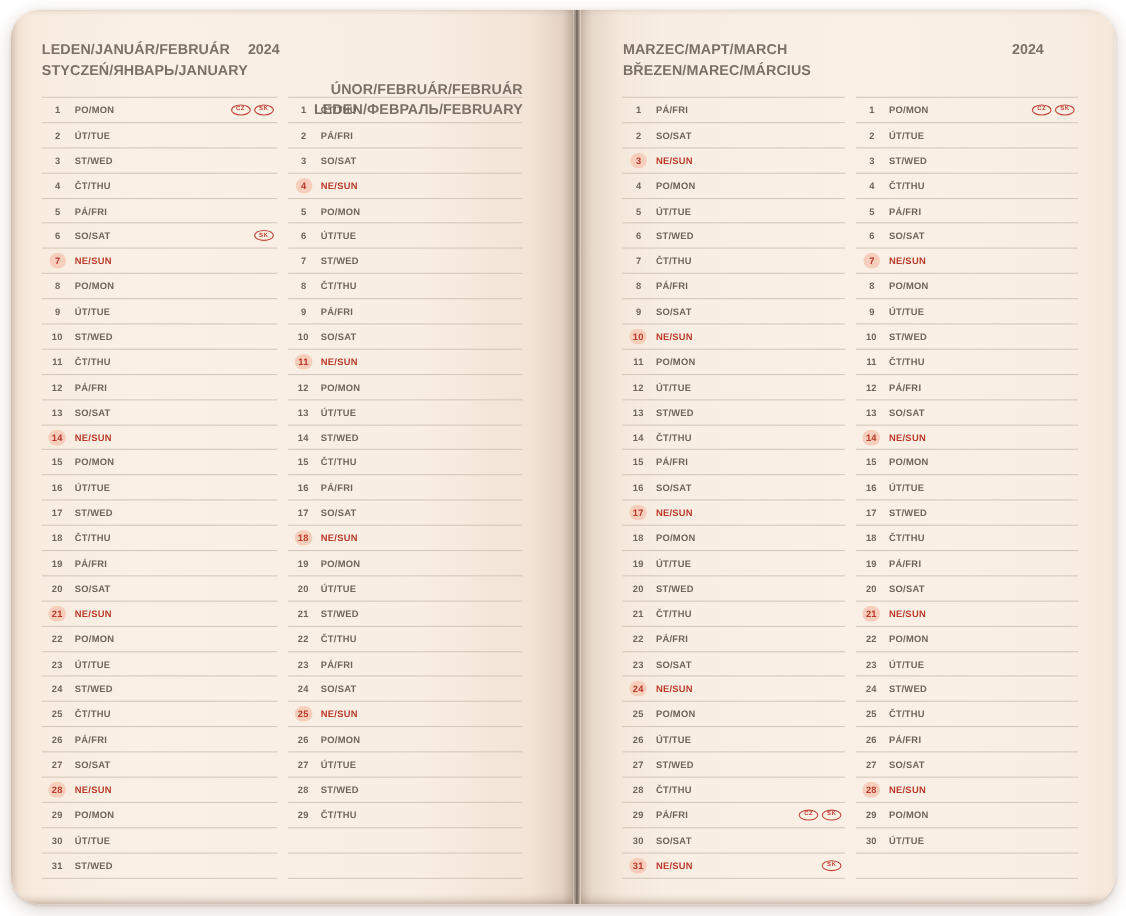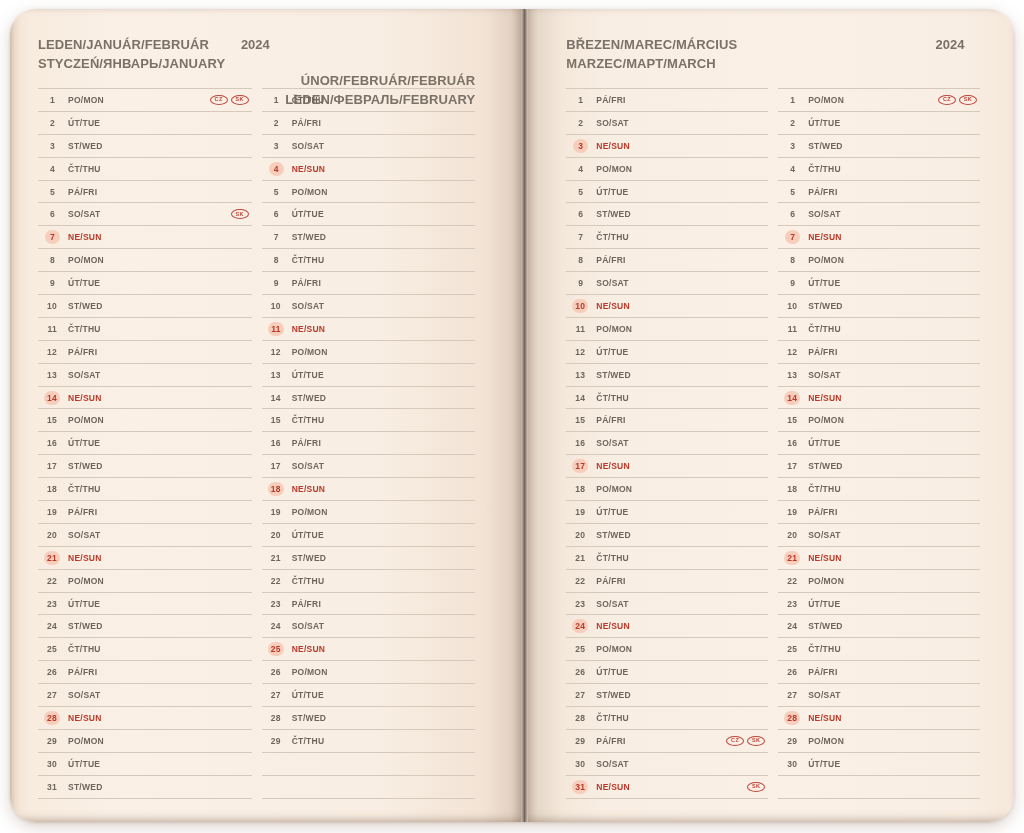--- a/index.html
+++ b/index.html
@@ -29,21 +29,21 @@
     background:linear-gradient(to right,#cbbaac 0%,#e6d8c9 2%,#f4e8db 7%,#f9eee3 16%,#faf0e6 55%,#f9eee3 90%,#f5e8da 100%);
   }
   .fold{
     flex:0 0 7px;
     background:linear-gradient(to right,#cdbcae 0%,#9a8c81 32%,#6e6257 48%,#8a7c70 62%,#c3b3a5 88%,#dbcabc 100%);
   }
   .page-header{display:flex;align-items:flex-start;margin-bottom:15px;height:38px;}
   .mtitle{flex:1 1 0;font-size:13px;font-weight:bold;line-height:19px;
     color:var(--head);letter-spacing:.1px;font-stretch:condensed;white-space:nowrap;}
   .mtitle.right{text-align:right;margin-top:36px;}
-  .year{width:60px;text-align:center;font-size:13px;font-weight:bold;line-height:19px;color:var(--head);}
+  .year{width:60px;text-align:left;font-size:13px;font-weight:bold;line-height:19px;color:var(--head);}
   .columns{display:flex;gap:10px;}
   .month-col{flex:1 1 0;border-top:1px solid var(--line);}
   .row{height:22.9px;display:flex;align-items:center;border-bottom:1px solid var(--line);
     font-size:8.5px;font-weight:bold;color:var(--ink);letter-spacing:.25px;}
   .num{width:22px;display:flex;justify-content:flex-end;}
   .numbox{min-width:15px;height:14px;padding:0 3px;border-radius:9px;
     display:inline-flex;align-items:center;justify-content:center;}
   .day{margin-left:8px;white-space:nowrap;}
   .row.sun .numbox{background:var(--pink);}
   .row.sun .numbox,.row.sun .day{color:var(--red);}
@@ -454,22 +454,22 @@
           </div>
         </div>
     </div>
   </div>
 
   <div class="fold"></div>
 
   <div class="page page-right">
     <div class="page-header">
       <div class="mtitle left">
+        <div>MARZEC/МАРТ/MARCH</div>
         <div>BŘEZEN/MAREC/MÁRCIUS</div>
-        <div>MARZEC/МАРТ/MARCH</div>
       </div>
       <div class="year">2024</div>
     </div>
     <div class="columns">
       <div class="month-col">
           <div class="row">
             <span class="num">
               <span class="numbox">1</span>
             </span>
             <span class="day">PÁ/FRI</span>

